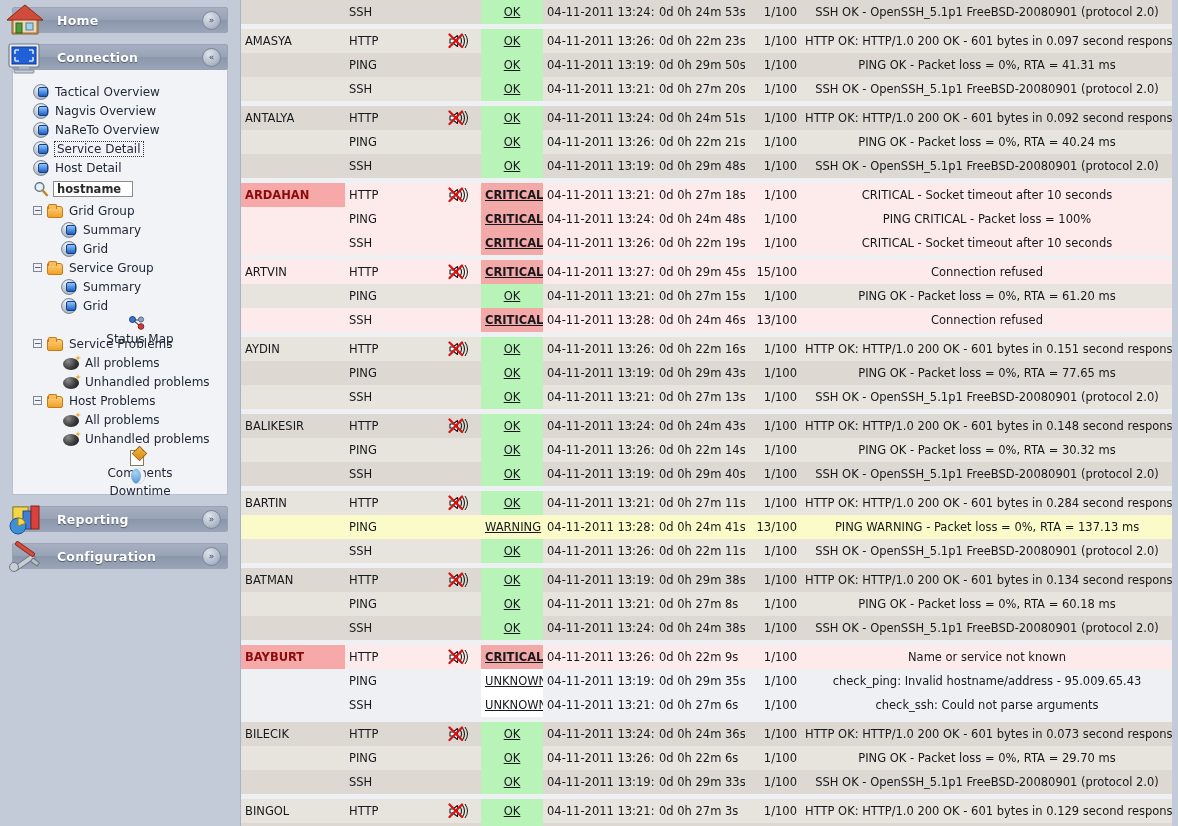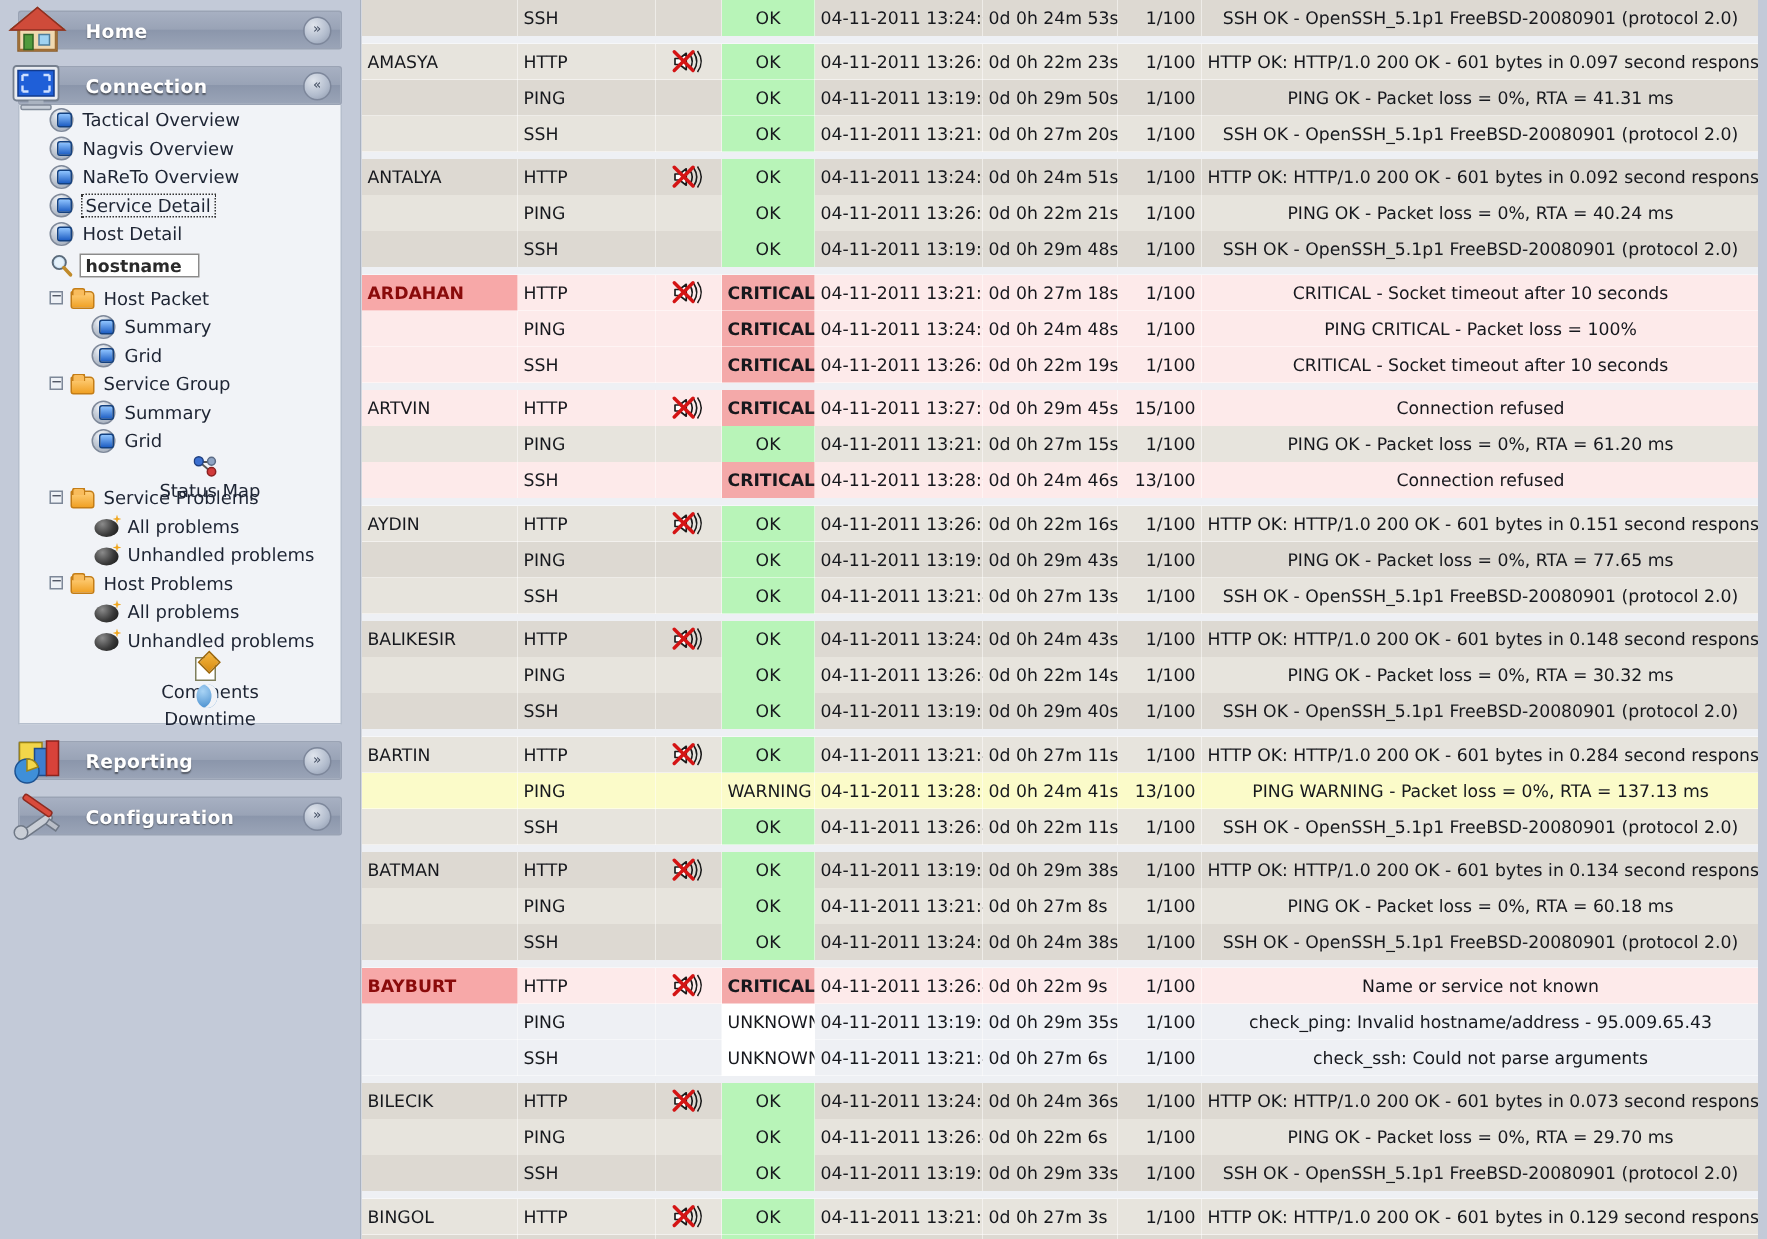--- a/index.html
+++ b/index.html
@@ -50,21 +50,21 @@
     color: #3f4a5e; font-size: 9px; line-height: 1;
   }
   .panel-icon {
     position: absolute; left: -8px; top: -6px;
     width: 40px; height: 36px;
   }
   .panel-body {
     background: #f1f3f7;
     border: 1px solid #b6bfcd;
     border-top: none;
-    padding: 0 0 8px 0;
+    padding: 12px 0 8px 0;
   }
   .panel-gap { height: 11px; }
 
   .navrow {
     display: flex; align-items: center;
     height: 19px;
     font-size: 12px;
     color: #1d2433;
     padding-left: 10px;
     white-space: nowrap;
@@ -179,21 +179,21 @@
   col.c-last { width: 112px; }
   col.c-dur  { width: 90px; }
   col.c-att  { width: 56px; }
   col.c-info { width: 372px; }
 
   td.host { padding-left: 8px; }
   td.host.named { color:#16181d; }
   td.host.crit { color:#8a0b0b; font-weight: bold; }
   td.svc { padding-left: 8px; }
   td.icon { text-align: center; padding: 0; }
-  td.stat { text-align: center; font-size: 11.5px; }
+  td.stat { text-align: center; font-size: 11.5px; text-decoration: underline; }
   td.stat.b { font-weight: bold; }
   td.last { text-align: left; padding-left: 2px; }
   td.dur  { text-align: left; padding-left: 0; }
   td.att  { text-align: right; padding-right: 14px; }
   td.info { text-align: center; }
 
   
   tr.band-a td { background: #ddd9d2; }
   tr.band-b td { background: #e7e4dd; }
   tr.band-p td { background: #eef0f4; }
@@ -281,21 +281,21 @@
               <circle cx="6.5" cy="6" r="3" fill="#eef6fc" opacity="0.7"></circle>
               <line x1="9.6" y1="9.4" x2="14" y2="14.2" stroke="#c08a2a" stroke-width="2.4" stroke-linecap="round"></line>
             </svg>
           </span>
           <input class="hostname-input" type="text" value="hostname" style="">
         </div>
 
         <div class="navrow i1">
           <span class="expander">−</span>
           <span class="ic ic-folder"></span>
-          <span class="lbl">Host Packet</span>
+          <span class="lbl">Grid Group</span>
         </div>
         <div class="navrow i2">
           <span class="ic ic-bullet"></span>
           <span class="lbl">Summary</span>
         </div>
         <div class="navrow i2">
           <span class="ic ic-bullet"></span>
           <span class="lbl">Grid</span>
         </div>
 

